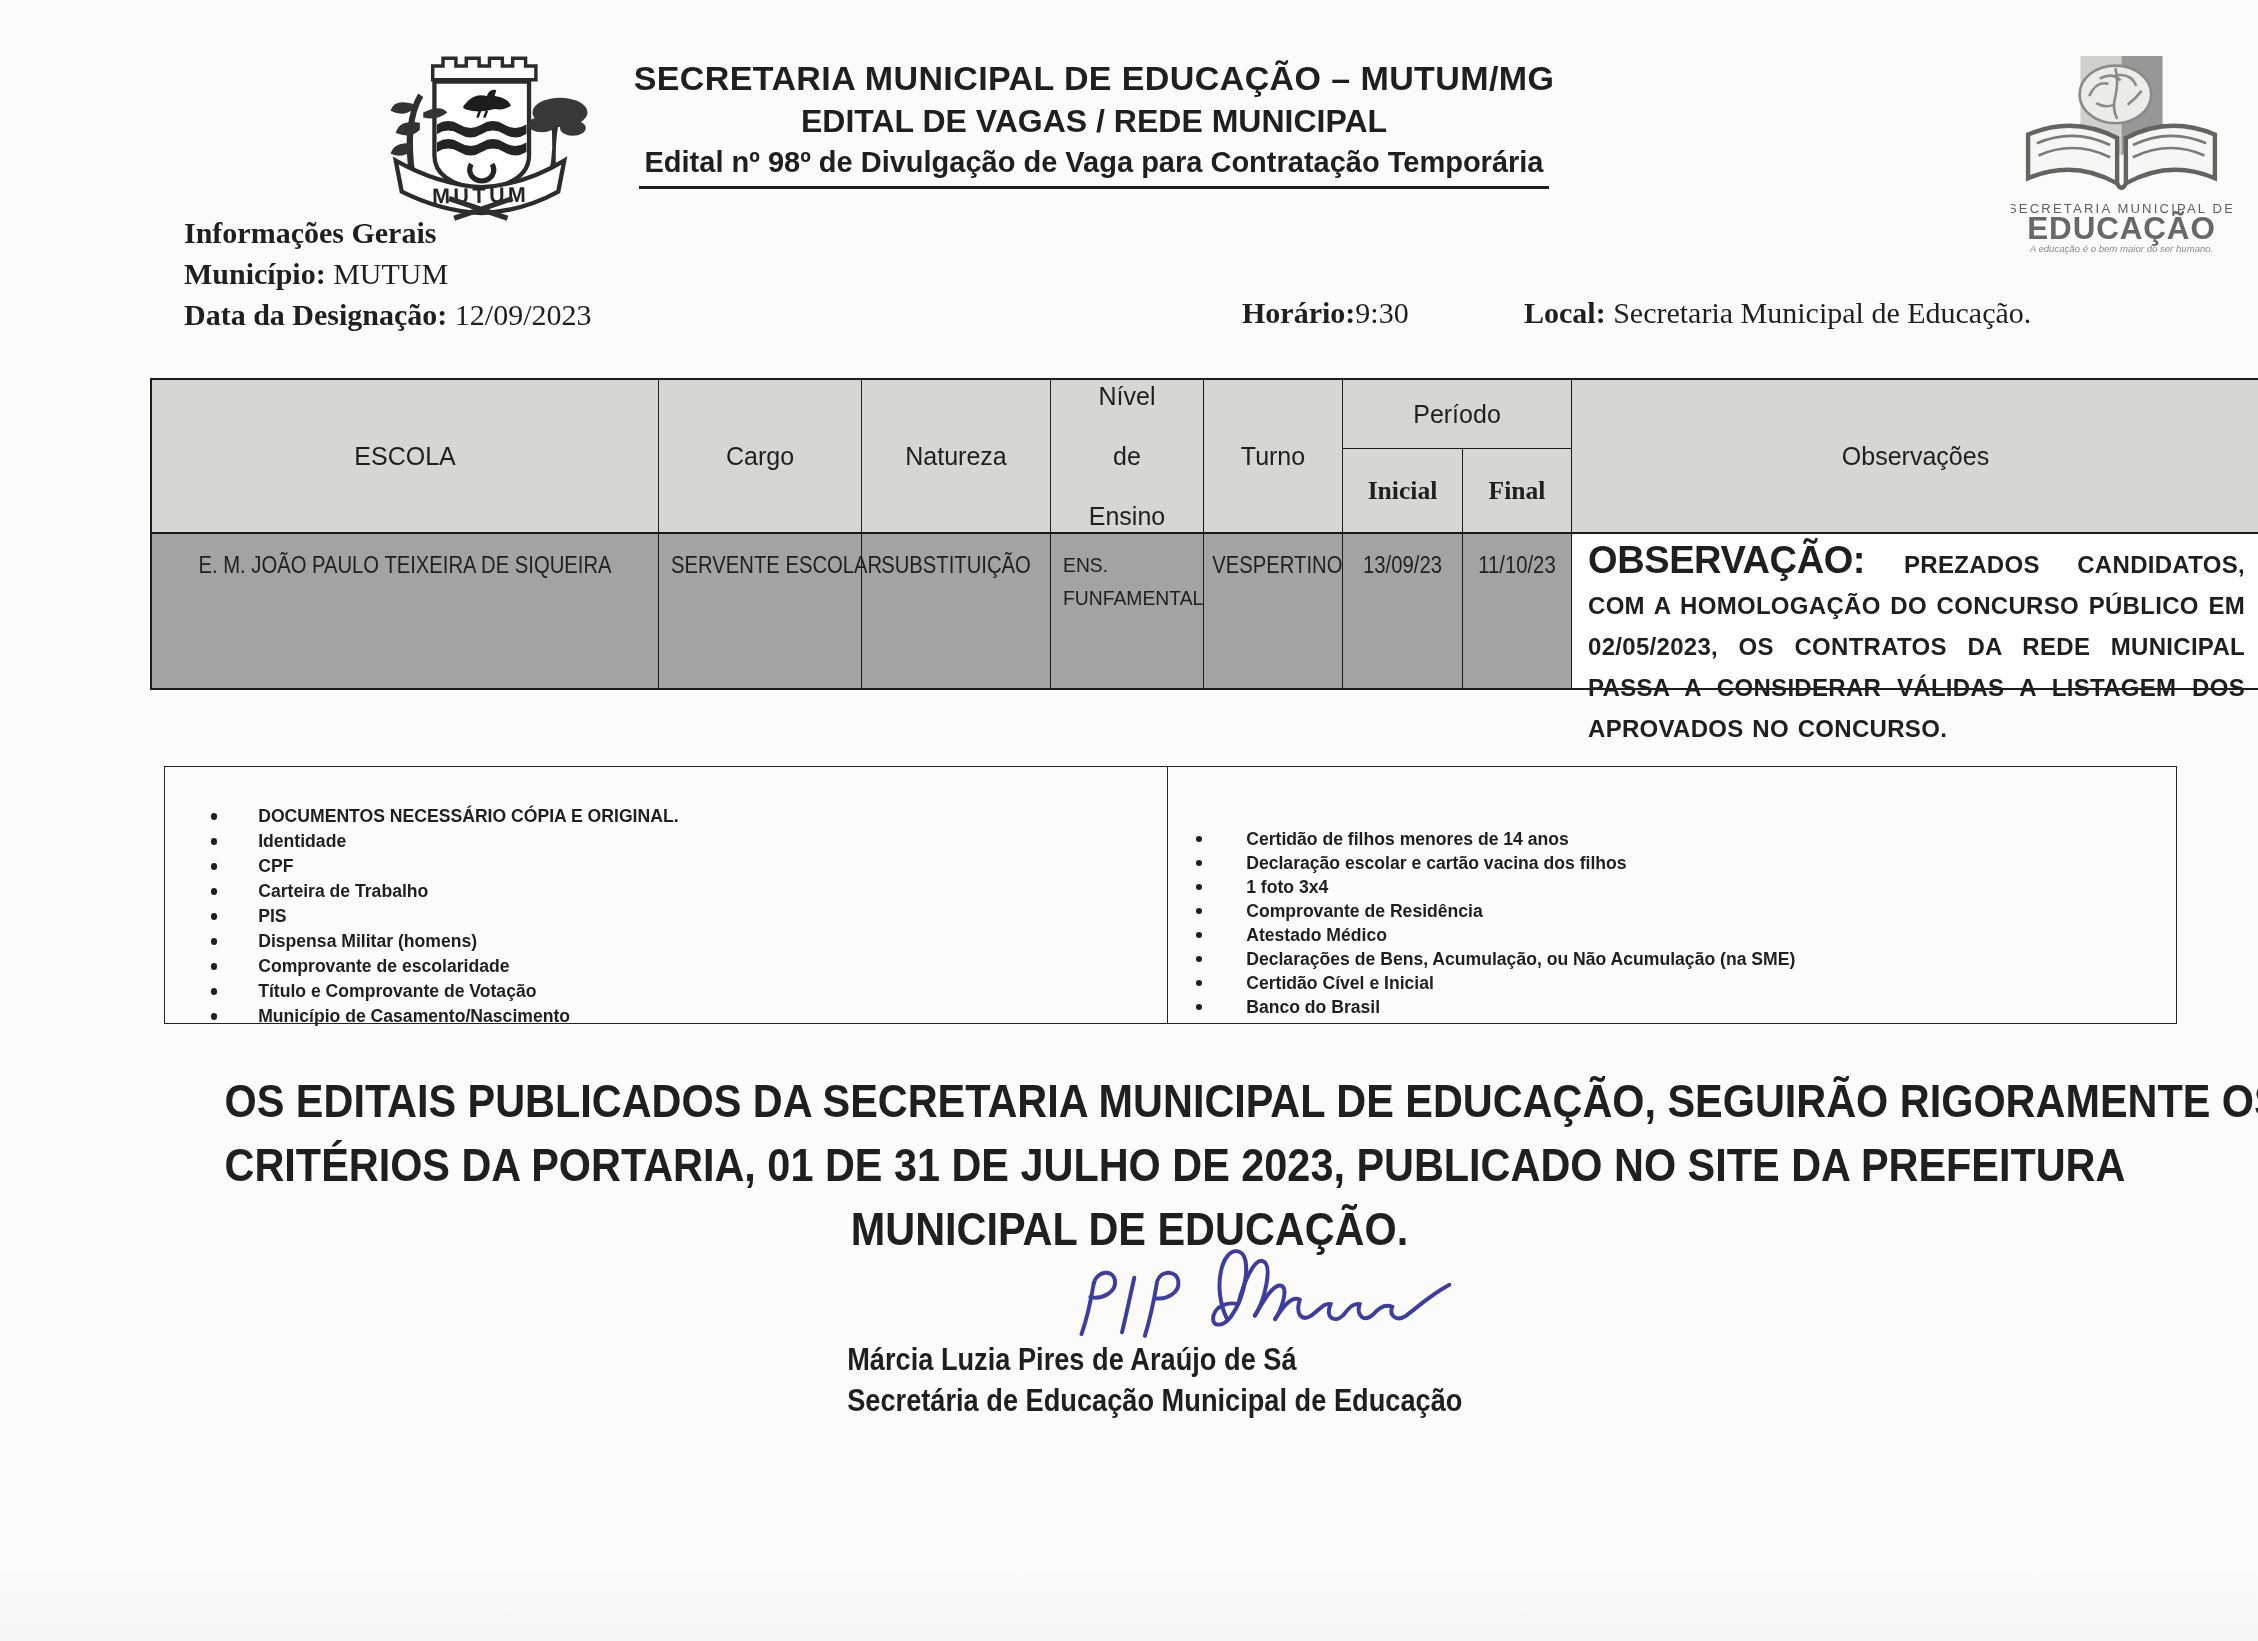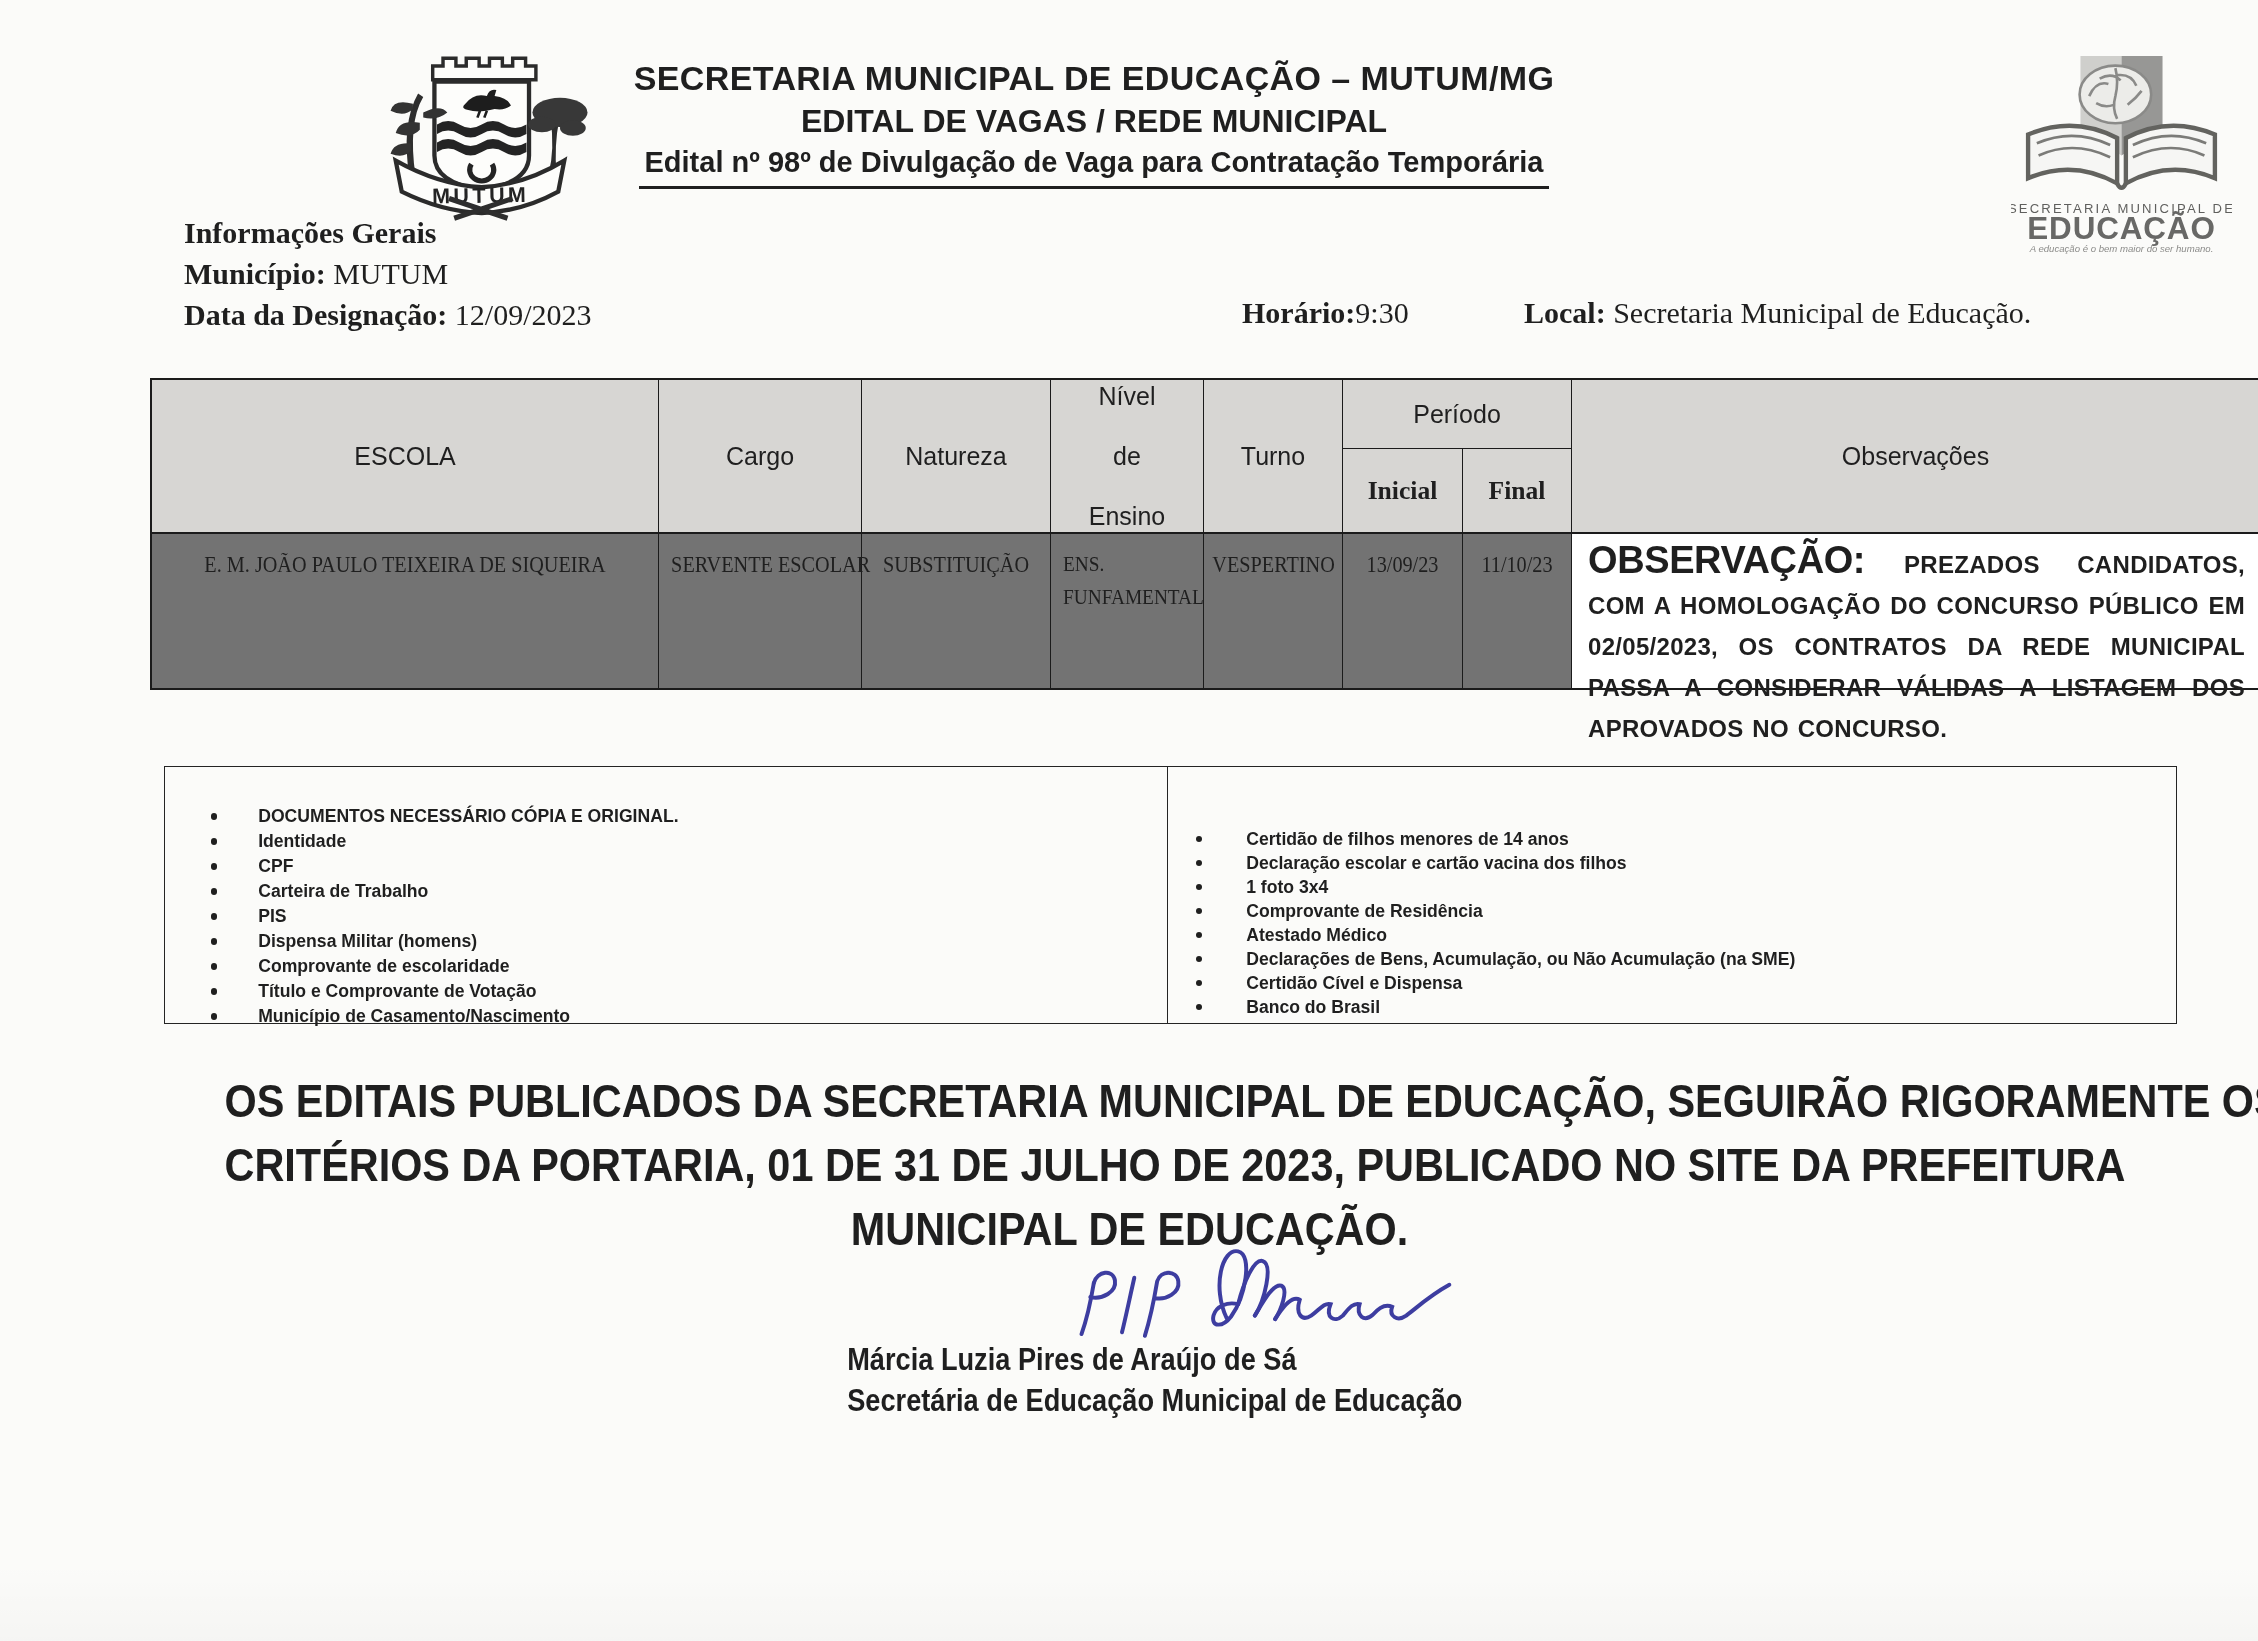--- a/index.html
+++ b/index.html
@@ -43,22 +43,22 @@
            align-items:center; justify-content:center; font-size:25px; text-align:center; }
   .span2 { grid-row:1 / 3; border-bottom:2.6px solid #1b1b1b; }
   .c1{grid-column:1} .c2{grid-column:2} .c3{grid-column:3} .c4{grid-column:4}
   .c5{grid-column:5} .c6{grid-column:6} .c7{grid-column:7}
   .periodo-h { grid-row:1; grid-column:6 / 8; border-bottom:1.8px solid #1b1b1b; }
   .sub-h { grid-row:2; border-bottom:2.6px solid #1b1b1b;
            font-family:"Liberation Serif", serif; font-weight:bold; font-size:25.6px; }
   .obs-h { grid-row:1 / 3; grid-column:8; border-right:none !important; border-bottom:2.6px solid #1b1b1b; }
   .nivel-line { display:block; line-height:32px; }
 
-  .dcell { grid-row:3; background:#737373; padding-top:17.6px; text-align:center;
-           font-size:23px; border-bottom:none !important;font-family:Liberation Serif, serif; }
+  .dcell { grid-row:3; background:#a3a3a3; padding-top:17.6px; text-align:center;
+           font-size:23px; border-bottom:none !important; }
   .cond { display:block; transform:scaleX(0.88); transform-origin:center top; white-space:nowrap; }
   .d-nivel { text-align:left; padding:14px 0 0 12.4px; font-size:21px; }
   .d-nivel .condL { display:block; width:132px; transform:scaleX(0.92);
                     transform-origin:left top; line-height:33px; }
   .d-obs { grid-row:3; grid-column:8; border-right:none !important; border-bottom:none !important;
            text-align:justify; padding:7px 14px 0 16px; line-height:38px; }
   .obs-title { font-size:38px; font-weight:bold; letter-spacing:-0.4px; }
   .obs-body  { font-size:24px; font-weight:bold; letter-spacing:0.3px; word-spacing:1.8px; }
 
   
@@ -243,21 +243,21 @@
       <div class="doc-item">
           <span class="dot"></span>
           <span>Atestado Médico</span>
         </div>
       <div class="doc-item">
           <span class="dot"></span>
           <span>Declarações de Bens, Acumulação, ou Não Acumulação (na SME)</span>
         </div>
       <div class="doc-item">
           <span class="dot"></span>
-          <span>Certidão Cível e Dispensa</span>
+          <span>Certidão Cível e Inicial</span>
         </div>
       <div class="doc-item">
           <span class="dot"></span>
           <span>Banco do Brasil</span>
         </div>
     </div>
   </div>
 
   <div class="notice">
     <div>OS EDITAIS PUBLICADOS DA SECRETARIA MUNICIPAL DE EDUCAÇÃO, SEGUIRÃO RIGORAMENTE OS</div>

